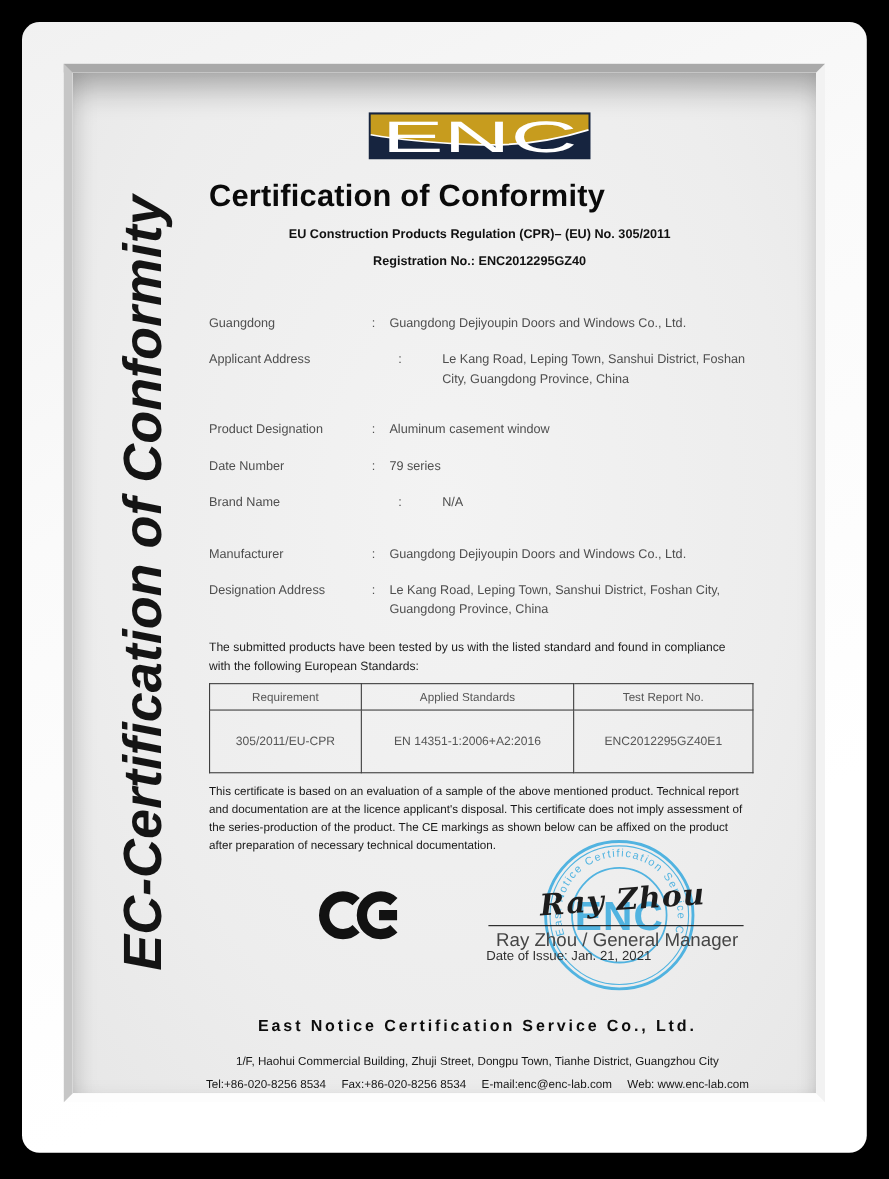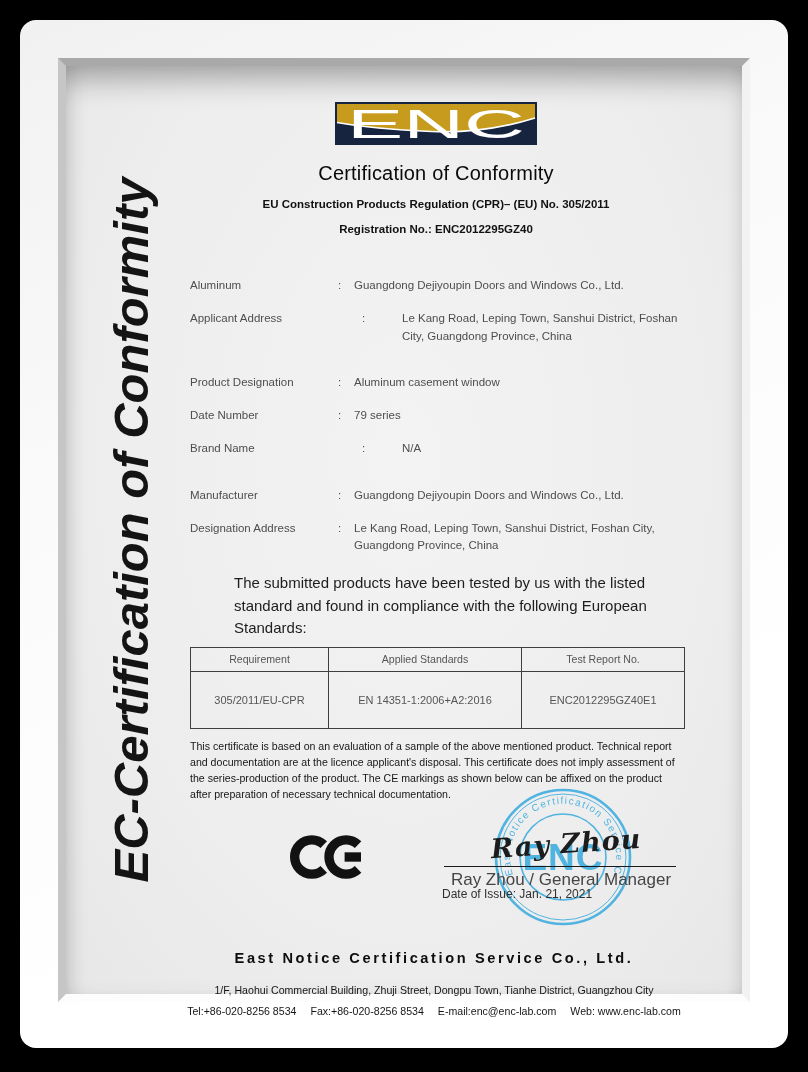--- a/index.html
+++ b/index.html
@@ -29,32 +29,32 @@
     display:flex;align-items:center;justify-content:center;
   }
   .side-zone span{
     display:inline-block;transform:rotate(-90deg);white-space:nowrap;
     font-size:49px;font-weight:bold;font-style:italic;color:#141414;
     letter-spacing:0px;
   }
   
   .content{position:absolute;left:124px;top:0;width:492px;}
   .logo{display:block;width:202px;height:43px;margin:36px auto 0;}
-  .title{margin-top:17px;text-align:center;font-size:20px;font-weight:normal;color:#0a0a0a;letter-spacing:.2px;}
+  .title{margin-top:17px;font-size:28px;font-weight:bold;color:#0a0a0a;letter-spacing:.2px;}
   .subtitle{margin-top:13px;text-align:center;font-size:11.5px;font-weight:bold;color:#111;}
   .registration{margin-top:13px;text-align:center;font-size:11.5px;font-weight:bold;color:#111;}
   
   .fields{margin-top:42px;}
   .field{display:flex;margin-bottom:16px;font-size:11.5px;color:#4e4e4e;line-height:1.5;}
   .field.gap{margin-bottom:29px;gap:24px;}
   .field .lbl{width:148px;flex:none;}
   .field .col{width:16px;flex:none;}
   .field .val{flex:1;}
   
-  .intro{margin-top:18px;font-size:15px;color:#1d1d1d;line-height:1.5;margin-left:44px;}
+  .intro{margin-top:18px;font-size:11px;color:#1d1d1d;line-height:1.5;}
   table.standards{margin-top:7px;width:479px;border-collapse:collapse;table-layout:fixed;}
   table.standards th,table.standards td{
     border:1.6px solid #3f3f3f;text-align:center;color:#555;
   }
   table.standards th{font-size:10.6px;font-weight:normal;height:21px;padding:1px 2px;}
   table.standards td{font-size:11px;height:52px;padding:2px 4px;}
   .c1{width:133px;}.c2{width:188px;}.c3{width:158px;}
   .disclaimer{margin-top:9px;font-size:10.6px;color:#161616;line-height:1.52;}
   
   .marks{position:relative;height:148px;}
@@ -94,21 +94,21 @@
         <path d="M200 16 C 168 26, 132 31, 96 29.5 C 60 28, 24 24.5, 2 20.5" fill="none" stroke="#ffffff" stroke-width="1.6"></path>
         <text x="101" y="36" text-anchor="middle" font-size="40" font-family="Liberation Sans, sans-serif" fill="#ffffff" textLength="178" lengthAdjust="spacingAndGlyphs">ENC</text>
       </svg>
 
       <div class="title">Certification of Conformity</div>
       <div class="subtitle">EU Construction Products Regulation (CPR)– (EU) No. 305/2011</div>
       <div class="registration">Registration No.: ENC2012295GZ40</div>
 
       <div class="fields">
         <div class="field">
-          <span class="lbl">Aluminum</span>
+          <span class="lbl">Guangdong</span>
           <span class="col">:</span>
           <span class="val">Guangdong Dejiyoupin Doors and Windows Co., Ltd.</span>
         </div>
         <div class="field gap">
           <span class="lbl">Applicant Address</span>
           <span class="col">:</span>
           <span class="val">Le Kang Road, Leping Town, Sanshui District, Foshan City, Guangdong Province, China</span>
         </div>
         <div class="field">
           <span class="lbl">Product Designation</span>

